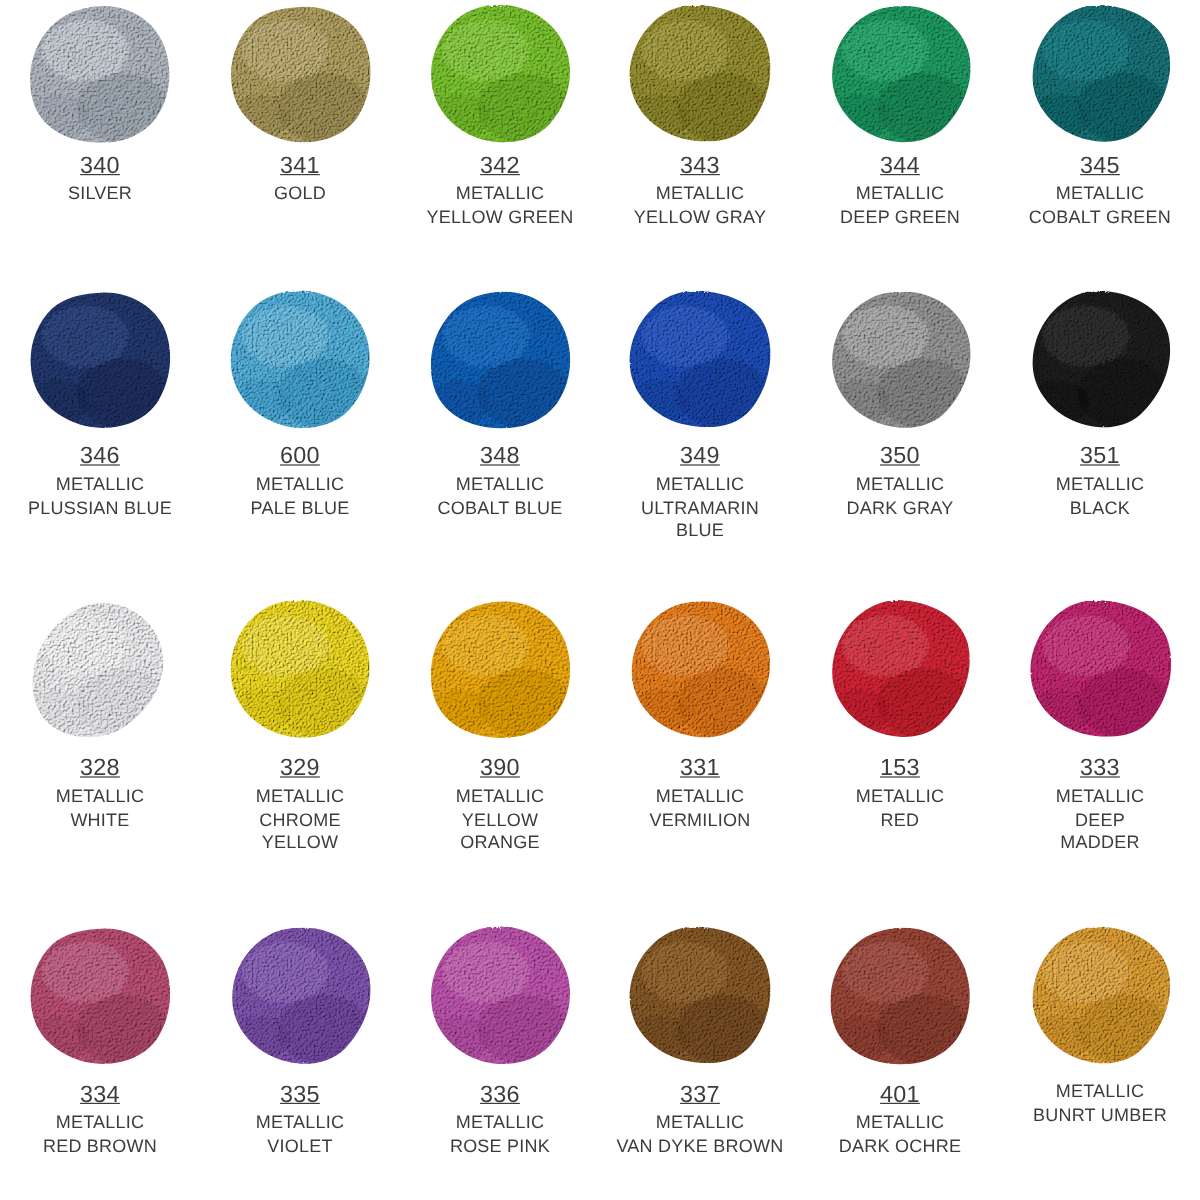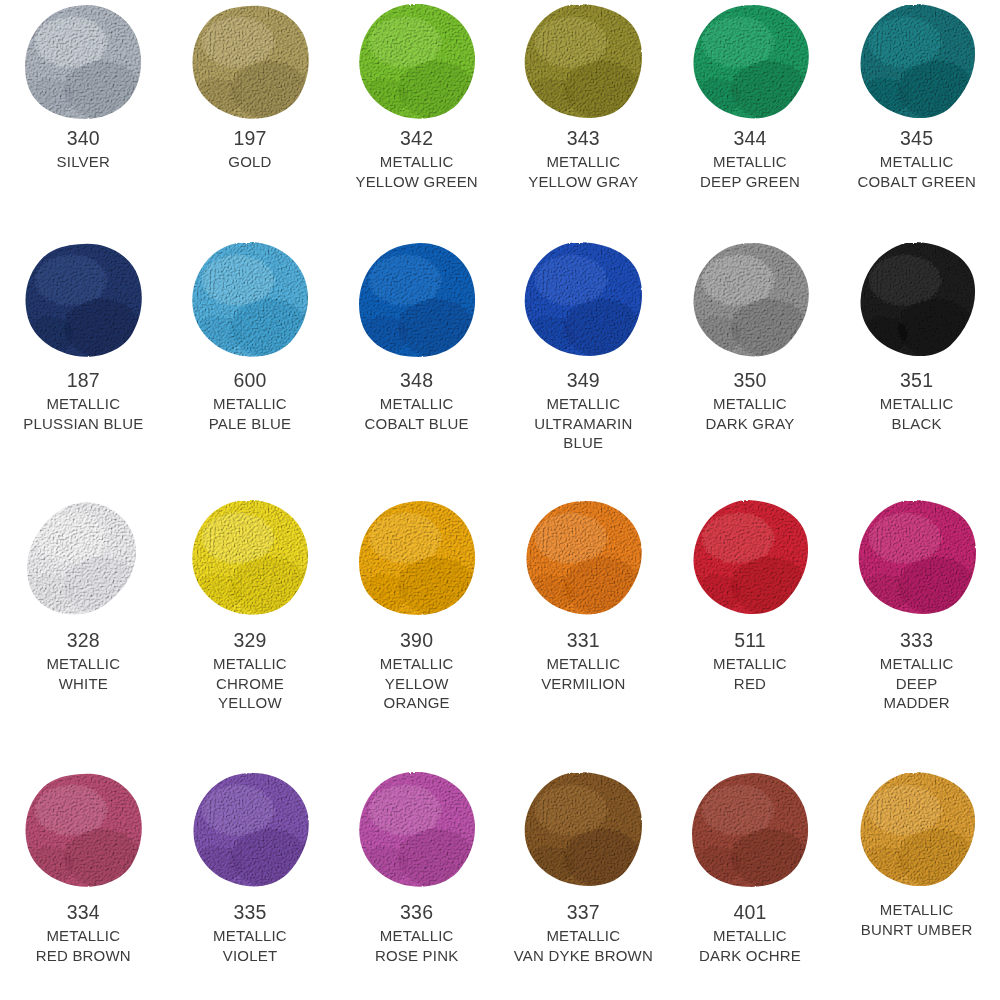--- a/index.html
+++ b/index.html
@@ -47,20 +47,21 @@
     line-height: 1.30;
     font-size: 19.5px;
     letter-spacing: 0.2px;
     color: #3c3c3c;
     width: 166px;
   }
   .code {
     display: block;
     font-size: 19.5px;
     margin-bottom: 1px;
+    text-decoration: underline;
   }
   .name {
     display: block;
     font-size: 15px;
     white-space: pre-line;
   }
   
   .row-1 .blob-wrap { height: 118px; }
   .row-2 .blob-wrap { height: 122px; }
   .row-3 .blob-wrap { height: 124px; }
@@ -140,21 +141,21 @@
         <svg width="120" height="116" viewBox="0 0 120 116">
           <g clip-path="url(#blob-b)" filter="url(#paintTex2)">
             <rect x="0" y="0" width="120" height="116" fill="#b5a464"></rect>
             <ellipse cx="48" cy="38.28" rx="36" ry="25.52" fill="#cfc08a" opacity="0.55"></ellipse>
             <ellipse cx="79.2" cy="85.84" rx="38.4" ry="29" fill="#8e7f45" opacity="0.45"></ellipse>
             <ellipse cx="26.4" cy="92.80000000000001" rx="24" ry="18.56" fill="#8e7f45" opacity="0.30"></ellipse>
           </g>
         </svg>
       </div>
       <div class="caption">
-        <span class="code">197</span>
+        <span class="code">341</span>
         <span class="name">GOLD</span>
       </div>
     </div>
     <div class="swatch-cell row-1">
       <div class="blob-wrap">
         <svg width="120" height="116" viewBox="0 0 120 116">
           <g clip-path="url(#blob-c)" filter="url(#paintTex)">
             <rect x="0" y="0" width="120" height="116" fill="#7cc62f"></rect>
             <ellipse cx="48" cy="38.28" rx="36" ry="25.52" fill="#9ddc55" opacity="0.55"></ellipse>
             <ellipse cx="79.2" cy="85.84" rx="38.4" ry="29" fill="#5ea01c" opacity="0.45"></ellipse>
@@ -224,21 +225,21 @@
         <svg width="120" height="116" viewBox="0 0 120 116">
           <g clip-path="url(#blob-b)" filter="url(#paintTex)">
             <rect x="0" y="0" width="120" height="116" fill="#23386f"></rect>
             <ellipse cx="48" cy="38.28" rx="36" ry="25.52" fill="#3a5290" opacity="0.55"></ellipse>
             <ellipse cx="79.2" cy="85.84" rx="38.4" ry="29" fill="#152450" opacity="0.45"></ellipse>
             <ellipse cx="26.4" cy="92.80000000000001" rx="24" ry="18.56" fill="#152450" opacity="0.30"></ellipse>
           </g>
         </svg>
       </div>
       <div class="caption">
-        <span class="code">187</span>
+        <span class="code">346</span>
         <span class="name">METALLIC
 PLUSSIAN BLUE</span>
       </div>
     </div>
     <div class="swatch-cell row-2">
       <div class="blob-wrap">
         <svg width="120" height="116" viewBox="0 0 120 116">
           <g clip-path="url(#blob-c)" filter="url(#paintTex2)">
             <rect x="0" y="0" width="120" height="116" fill="#54b5e2"></rect>
             <ellipse cx="48" cy="38.28" rx="36" ry="25.52" fill="#86cdec" opacity="0.55"></ellipse>
@@ -397,21 +398,21 @@
         <svg width="120" height="116" viewBox="0 0 120 116">
           <g clip-path="url(#blob-f)" filter="url(#paintTex)">
             <rect x="0" y="0" width="120" height="116" fill="#d52434"></rect>
             <ellipse cx="48" cy="38.28" rx="36" ry="25.52" fill="#e6525e" opacity="0.55"></ellipse>
             <ellipse cx="79.2" cy="85.84" rx="38.4" ry="29" fill="#ab1422" opacity="0.45"></ellipse>
             <ellipse cx="26.4" cy="92.80000000000001" rx="24" ry="18.56" fill="#ab1422" opacity="0.30"></ellipse>
           </g>
         </svg>
       </div>
       <div class="caption">
-        <span class="code">511</span>
+        <span class="code">153</span>
         <span class="name">METALLIC
 RED</span>
       </div>
     </div>
     <div class="swatch-cell row-3">
       <div class="blob-wrap">
         <svg width="120" height="116" viewBox="0 0 120 116">
           <g clip-path="url(#blob-d)" filter="url(#paintTex2)">
             <rect x="0" y="0" width="120" height="116" fill="#ca2775"></rect>
             <ellipse cx="48" cy="38.28" rx="36" ry="25.52" fill="#dd5394" opacity="0.55"></ellipse>

